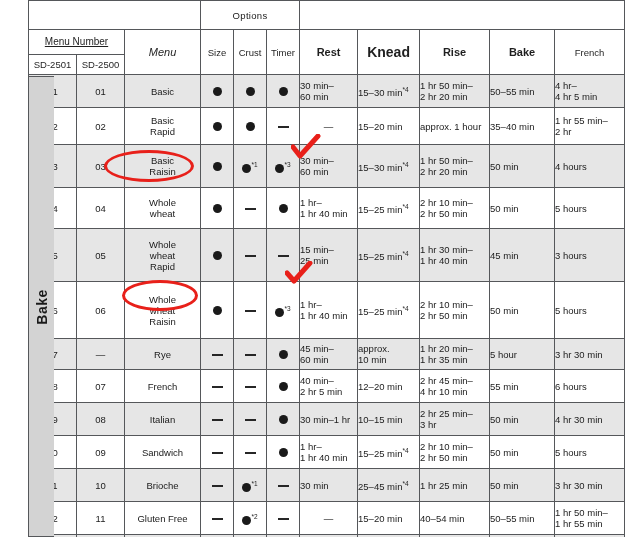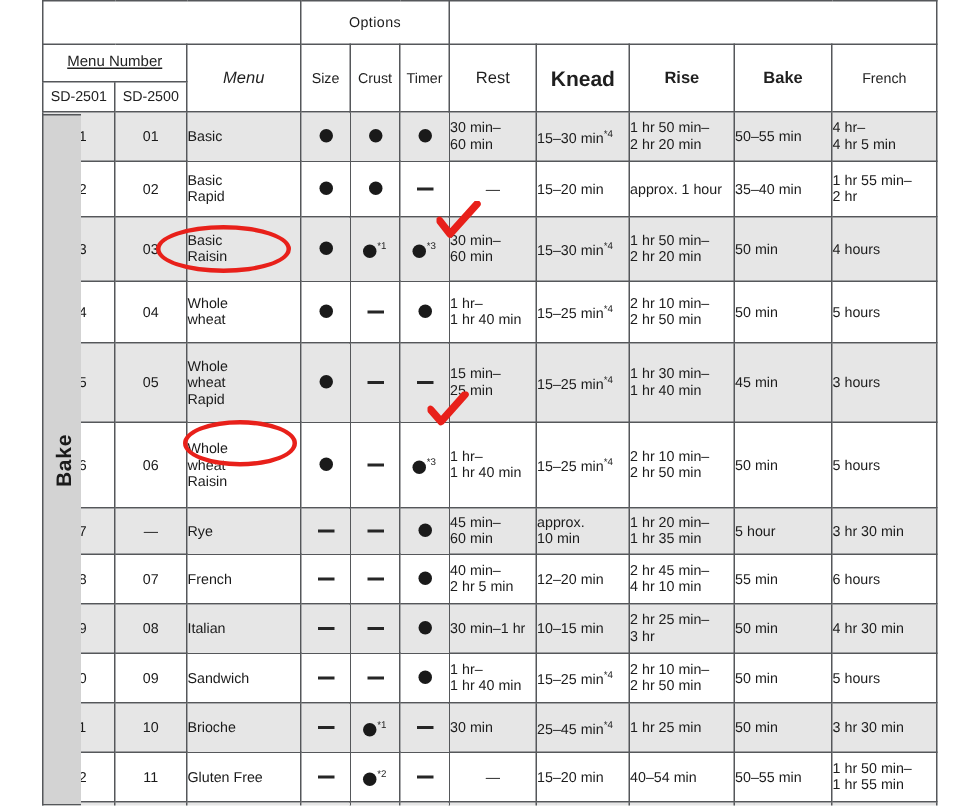--- a/index.html
+++ b/index.html
@@ -69,20 +69,21 @@
     font-weight:bold;
     font-size:13px;
     width:48px;
   }
   td.menu{
     font-weight:bold;
     font-size:12.5px;
     padding-left:5px;
     line-height:13.5px;
     position:relative;
+    text-align:center;
   }
   td.opt{
     text-align:center;
     width:33px;
     position:relative;
   }
   td.proc{
     font-size:9px;
     line-height:11px;
     padding:1px 3px 1px 3px;
@@ -170,21 +171,21 @@
         <th class="blank" colspan="3"></th>
         <th class="grp-options" colspan="3">Options</th>
         <th class="grp-processes" colspan="5">Processes</th>
       </tr>
       <tr>
         <th class="colhead menunum" colspan="2">Menu Number</th>
         <th class="colhead menu tall" rowspan="2">Menu</th>
         <th class="colhead tall" rowspan="2">Size</th>
         <th class="colhead tall" rowspan="2">Crust</th>
         <th class="colhead tall" rowspan="2">Timer</th>
-        <th class="colhead tall" rowspan="2" style="font-weight:normal;font-size:11px">Rest</th>
+        <th class="colhead tall" rowspan="2" style="font-weight:bold;font-size:11px">Rest</th>
         <th class="colhead tall" rowspan="2" style="font-weight:bold;font-size:14px">Knead</th>
         <th class="colhead tall" rowspan="2" style="font-weight:bold;font-size:11px">Rise</th>
         <th class="colhead tall" rowspan="2" style="font-weight:bold;font-size:11px">Bake</th>
         <th class="colhead tall" rowspan="2">French</th>
       </tr>
       <tr>
         <th class="colhead sub">SD-2501</th>
         <th class="colhead sub">SD-2500</th>
       </tr>
     </thead>

